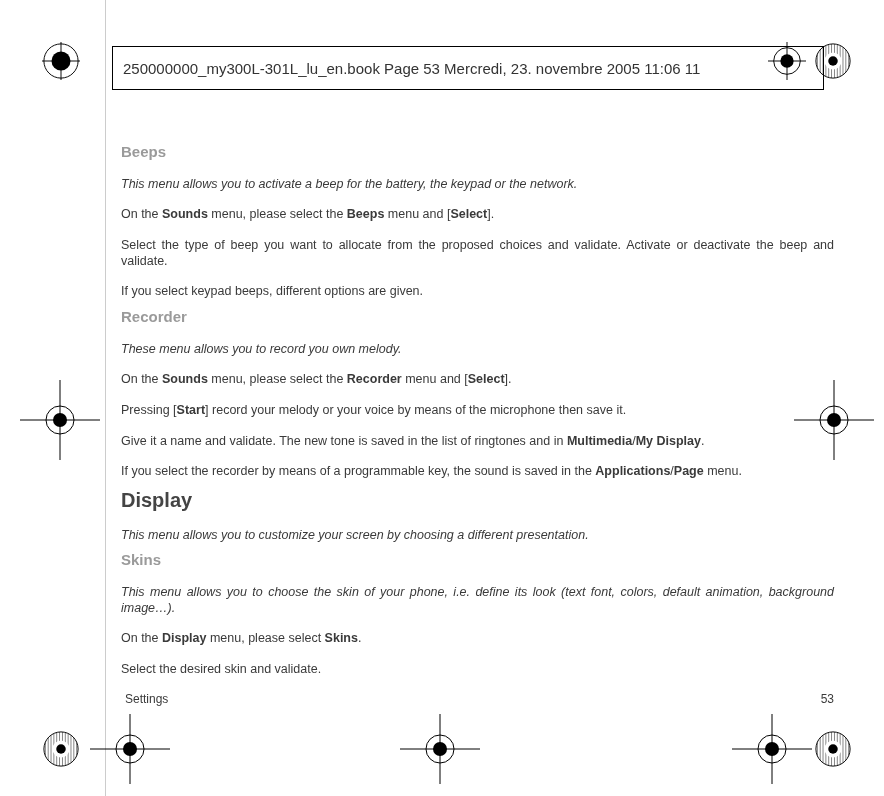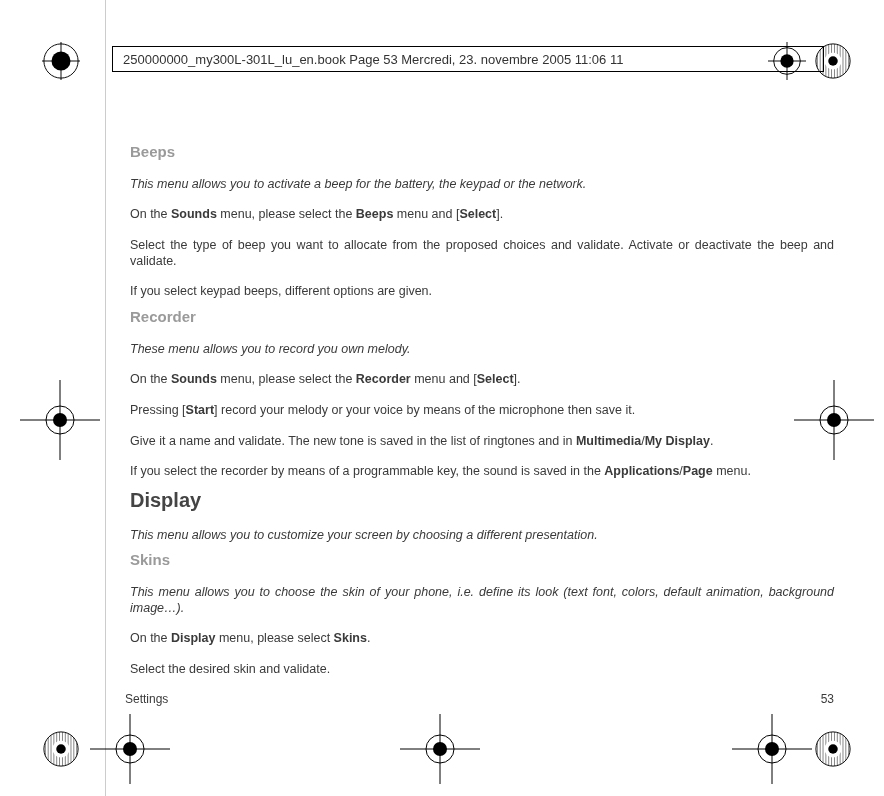--- a/index.html
+++ b/index.html
@@ -30,31 +30,31 @@
     .reg-circle {
       position: absolute;
       width: 38px;
       height: 38px;
     }
     .header-bar {
       position: absolute;
       top: 46px;
       left: 112px;
       right: 60px;
-      height: 26px;
+      height: 44px;
       border: 1px solid #000;
       display: flex;
       align-items: center;
       padding-left: 10px;
-      font-size: 13px;
+      font-size: 15px;
     }
     .content {
       position: absolute;
       top: 135px;
-      left: 130px;
+      left: 121px;
       right: 50px;
       font-size: 12.5px;
       line-height: 1.25;
       color: #3a3a3a;
     }
     .h2-gray {
       color: #9a9a9a;
       font-weight: bold;
       font-size: 15px;
       margin-top: 8px;

